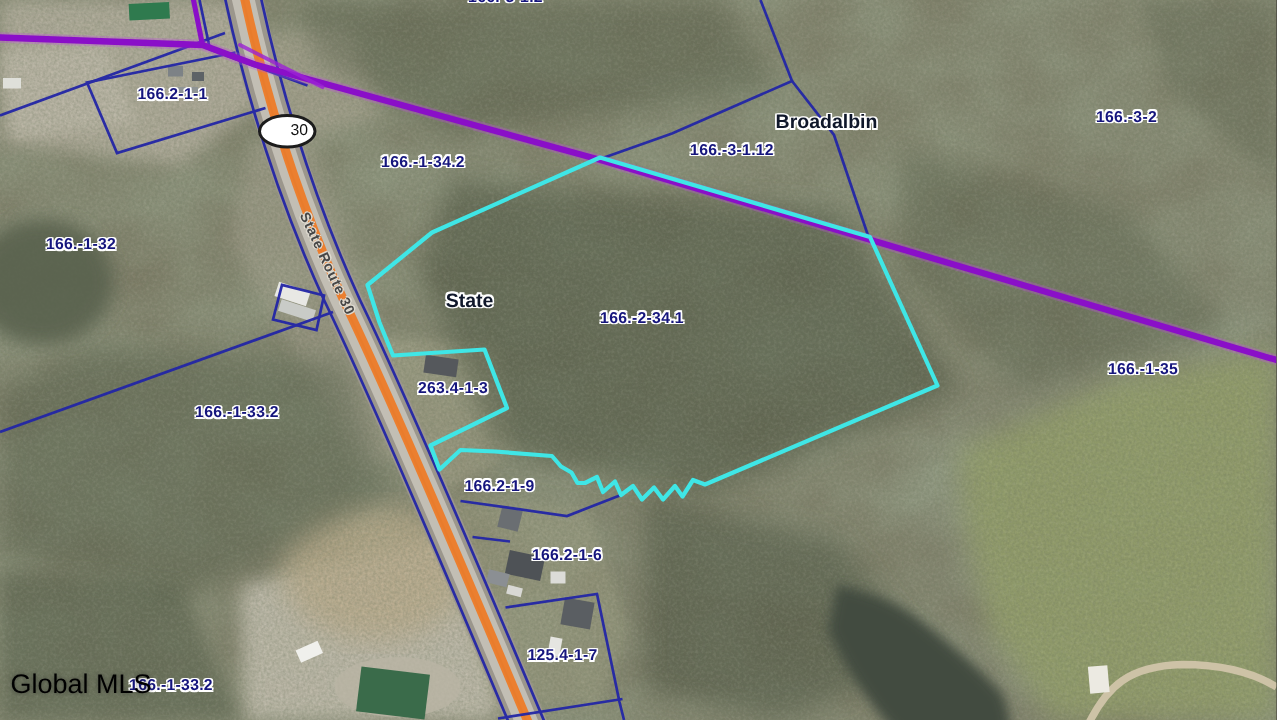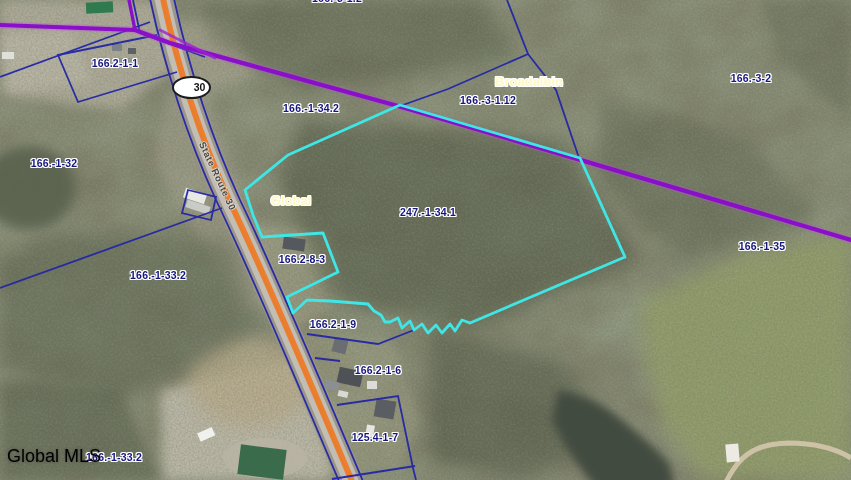--- a/index.html
+++ b/index.html
@@ -11,36 +11,37 @@
   #terrain{position:absolute;left:0;top:0;width:851px;height:480px;display:block;}
   .plabel{
     position:absolute;transform:translate(-50%,-50%);
     font-weight:bold;font-size:10.5px;color:#15157d;white-space:nowrap;
     text-shadow:1px 0 0 #fff,-1px 0 0 #fff,0 1px 0 #fff,0 -1px 0 #fff,
                 1px 1px 0 #fff,-1px -1px 0 #fff,1px -1px 0 #fff,-1px 1px 0 #fff;
     letter-spacing:.2px;pointer-events:none;
   }
   .town-label{
     position:absolute;transform:translate(-50%,-50%);
-    font-weight:bold;font-size:13px;color:#fef9c3;white-space:nowrap;
+    font-weight:bold;font-size:13px;color:#0f172a;white-space:nowrap;
     text-shadow:1px 0 0 #fff,-1px 0 0 #fff,0 1px 0 #fff,0 -1px 0 #fff,
                 1px 1px 0 #fff,-1px -1px 0 #fff,1px -1px 0 #fff,-1px 1px 0 #fff;
     pointer-events:none;
+    margin-left:22px;
   }
   .road-label{
     position:absolute;left:207px;top:140px;
     transform:rotate(65deg);transform-origin:0 0;
     font-size:9.5px;font-weight:bold;color:#474747;letter-spacing:.6px;white-space:nowrap;
     text-shadow:1px 0 0 #ddd9cf,-1px 0 0 #ddd9cf,0 1px 0 #ddd9cf,0 -1px 0 #ddd9cf;
     pointer-events:none;
   }
   .shield{
     position:absolute;left:172px;top:76px;width:19px;height:19px;
     background:#fff;border:2px solid #1c1c1c;border-radius:50%;
-    font-size:10.5px;font-weight:bold;color:#111;text-align:center;line-height:19px;
+    font-size:10.5px;font-weight:normal;color:#111;text-align:center;line-height:19px;
     pointer-events:none;
     padding-left:16px;
   }
   .watermark{
     position:absolute;left:7px;top:446px;font-size:18px;color:#000000;
     text-shadow:0 0 3px rgba(40,40,40,.6);pointer-events:none;
   }
 </style>
 </head>
 <body>
@@ -162,32 +163,32 @@
     <path d="M400,105 L580,158 L625,257 L470,323
          L462,320 L455,331 L450,324 L442,333 L436,325 L428,333 L422,324 L414,330
          L410,321 L402,328 L398,318 L390,322 L385,322 L381,315 L374,311 L368,304
          L330,301 L307,300 L293,313 L287,297
          L338,272 L323,233 L262,237 L253,215 L245,190 L288,155 Z" fill="none" stroke="#3fe6e6" stroke-width="2.8" stroke-linejoin="round"></path>
   </svg>
 
   <div class="plabel" style="left:115px;top:63px">166.2-1-1</div>
   <div class="plabel" style="left:54px;top:163px">166.-1-32</div>
   <div class="plabel" style="left:158px;top:275px">166.-1-33.2</div>
-  <div class="plabel" style="left:311px;top:108px">166.-1-34.2</div>
+  <div class="plabel" style="left:282px;top:108px">166.-1-34.2</div>
   <div class="plabel" style="left:488px;top:100px">166.-3-1.12</div>
   <div class="plabel" style="left:751px;top:78px">166.-3-2</div>
   <div class="plabel" style="left:762px;top:246px">166.-1-35</div>
-  <div class="plabel" style="left:428px;top:212px">247.-1-34.1</div>
-  <div class="plabel" style="left:302px;top:259px">166.2-8-3</div>
+  <div class="plabel" style="left:428px;top:212px">166.-2-34.1</div>
+  <div class="plabel" style="left:302px;top:259px">263.4-1-3</div>
   <div class="plabel" style="left:333px;top:324px">166.2-1-9</div>
   <div class="plabel" style="left:378px;top:370px">166.2-1-6</div>
   <div class="plabel" style="left:375px;top:437px">125.4-1-7</div>
   <div class="plabel" style="left:114px;top:457px">166.-1-33.2</div>
   <div class="plabel" style="left:337px;top:-2px">166.-3-1.2</div>
 
-  <div class="town-label" style="left:291px;top:200px">Global</div>
+  <div class="town-label" style="left:291px;top:200px">State</div>
   <div class="town-label" style="left:529px;top:81px">Broadalbin</div>
 
   <div class="road-label">State Route 30</div>
   <div class="shield">30</div>
 
   <div class="watermark">Global MLS</div>
 </div>
 
 </body></html>

